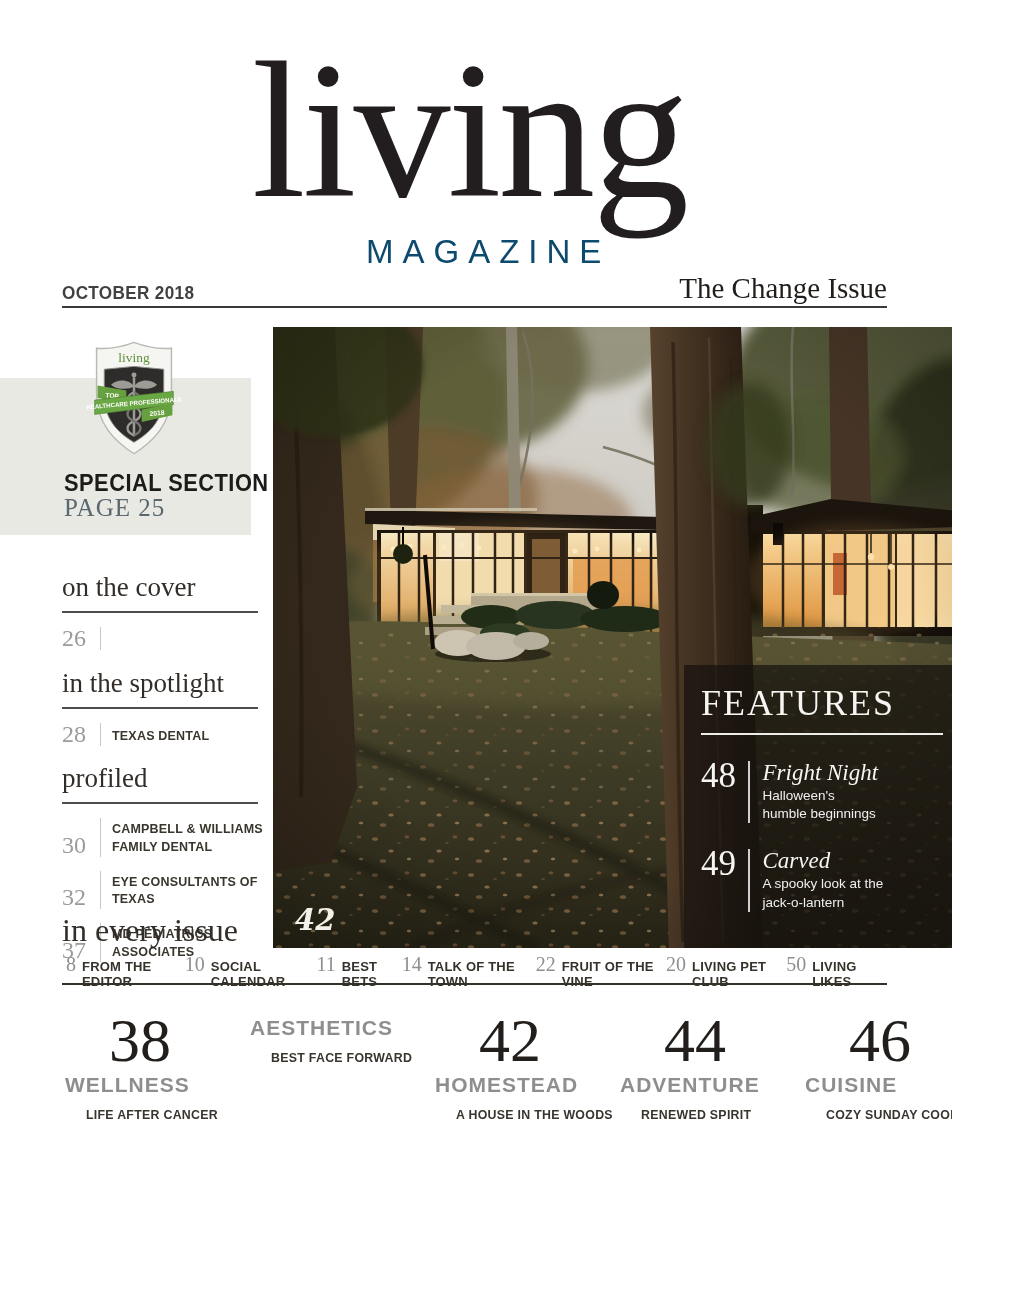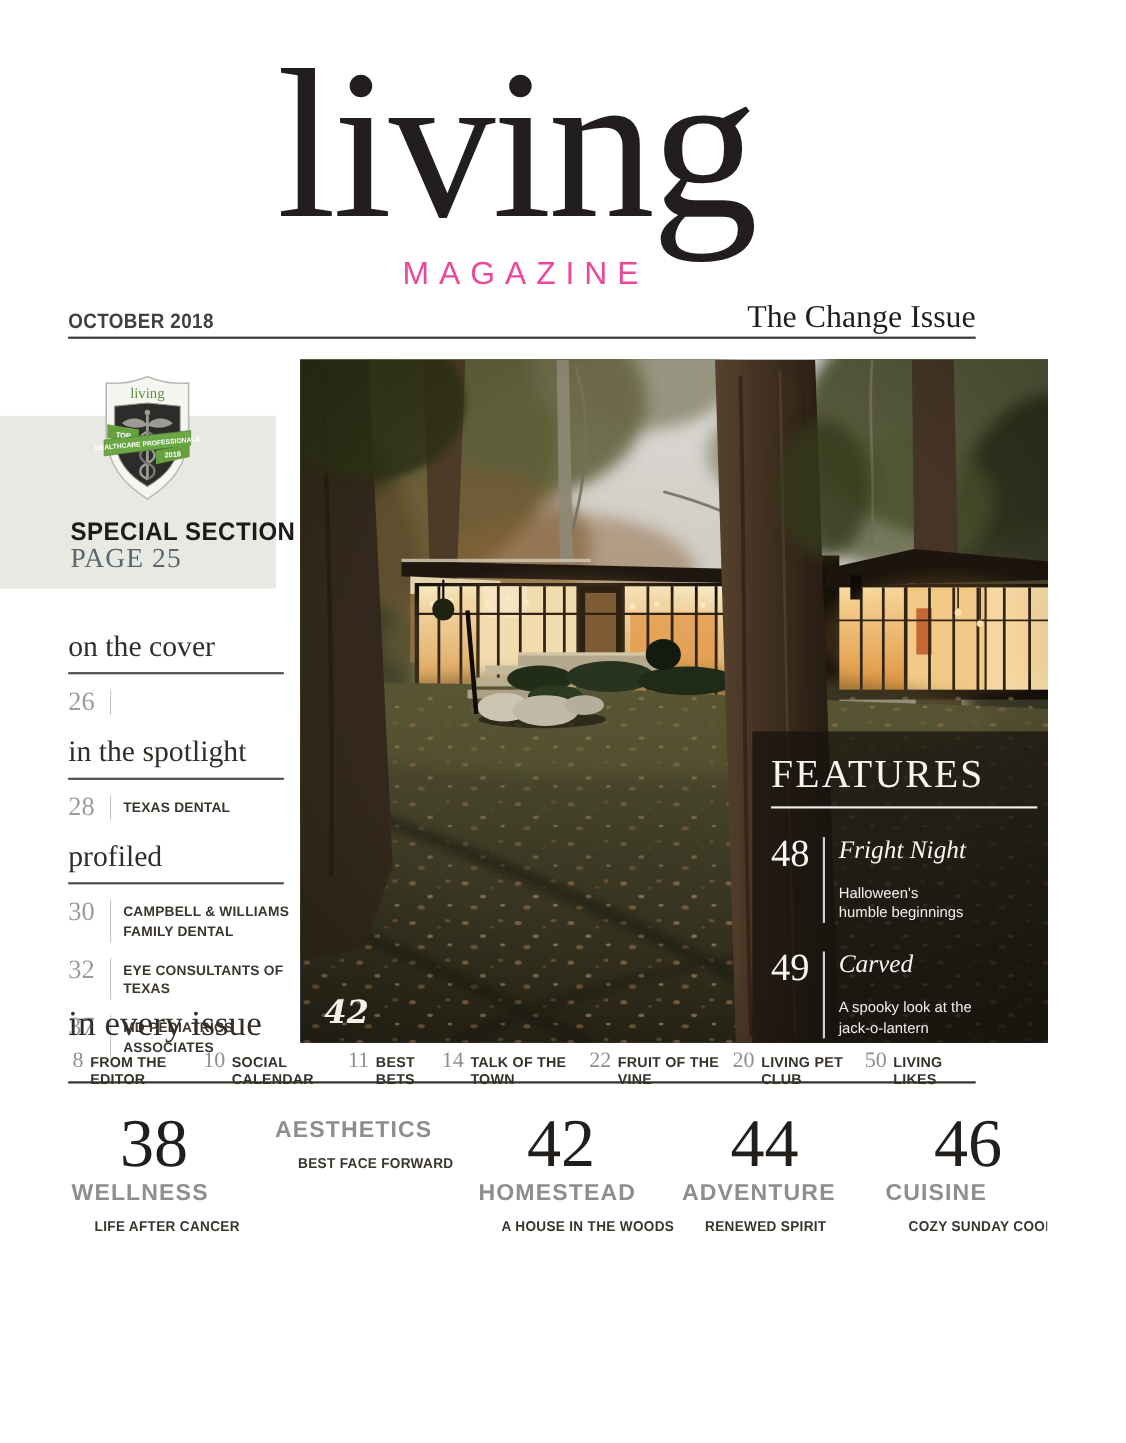--- a/index.html
+++ b/index.html
@@ -3,40 +3,40 @@
 <meta charset="utf-8">
 <style>
   * { margin:0; padding:0; box-sizing:border-box; }
   body { background:#ffffff; font-family:"Liberation Sans", sans-serif; }
   .page { position:relative; width:952px; height:1312px; background:#ffffff; overflow:hidden; color:#231f20; }
 
   
   .logo-living { position:absolute; top:34px; left:0; right:14px; text-align:center;
     font-family:"Liberation Serif", serif; font-size:194px; line-height:1; letter-spacing:-3px; color:#221e1f; }
   .logo-magazine { position:absolute; top:233px; left:366px;
-    font-size:29px; font-weight:400; letter-spacing:9px; color:#ec4899; }
+    font-size:33px; font-weight:400; letter-spacing:9px; color:#0c4a6e; }
   .issue-date { position:absolute; left:62px; top:282px; font-size:19px; font-weight:700;
     letter-spacing:.4px; color:#414141; transform:scaleX(.9); transform-origin:0 50%; }
   .top-rule { position:absolute; left:62px; right:65px; top:306px; height:2px; background:#3c3a37; }
   .change-issue { position:absolute; right:65px; top:272px; font-family:"Liberation Serif", serif;
     font-size:29px; color:#201d1b; }
 
   
   .special-band { position:absolute; left:0; top:378px; width:251px; height:157px; background:#e9e9e3; }
   .badge { position:absolute; left:86px; top:338px; width:96px; height:124px; }
   .special-title { position:absolute; left:64px; top:470px; font-size:23px; font-weight:700;
     letter-spacing:.5px; color:#1d1b18; transform:scaleX(.95); transform-origin:0 50%; }
   .special-page { position:absolute; left:64px; top:494px; font-family:"Liberation Serif", serif;
     font-size:25px; color:#5a676e; letter-spacing:1px; }
 
   
   .sidebar { position:absolute; left:62px; top:572px; width:205px; }
   .toc-heading { font-family:"Liberation Serif", serif; font-size:27px; color:#322d28; line-height:1.15; }
   .toc-rule { width:196px; height:2px; background:#4f4d4a; margin-top:8px; }
-  .toc-item { display:flex; align-items:flex-start; margin-top:13px; }
+  .toc-item { display:flex; align-items:flex-end; margin-top:13px; }
   .toc-num { width:32px; font-family:"Liberation Serif", serif; font-size:24px; line-height:1;
     color:#9b9b9b; flex:none; }
   .toc-div { width:1px; align-self:stretch; min-height:22px; background:#c7c7c5; margin:1px 11px 0 6px; flex:none; }
   .toc-title { font-size:12.5px; font-weight:700; color:#3a362e; line-height:1.42;
     letter-spacing:.2px; padding-top:4px; width:160px; }
   .gap-lg { margin-top:18px; } .gap-md { margin-top:17px; }
 
   
   .every-heading { position:absolute; left:62px; top:912px; font-family:"Liberation Serif", serif;
     font-size:32px; color:#322d28; }
@@ -58,21 +58,21 @@
   .features-panel { position:absolute; left:411px; top:338px; width:275px; height:283px;
     background:rgba(22,18,14,.72); padding:20px 16px 0 17px; }
   .features-heading { font-family:"Liberation Serif", serif; font-size:36px; letter-spacing:2px;
     color:#f7f5f1; line-height:1; }
   .features-rule { height:2px; background:#efede8; margin-top:12px; }
   .feature-item { display:flex; margin-top:24px; }
   .feature-num { font-family:"Liberation Serif", serif; font-size:35px; line-height:.95; color:#f7f5f1; flex:none; }
   .feature-div { width:1.5px; background:rgba(255,255,255,.8); align-self:stretch; margin:2px 13px 0 12px; flex:none; }
   .feature-title { font-family:"Liberation Serif", serif; font-style:italic; font-size:23px;
     color:#f7f5f1; line-height:1; padding-top:2px; }
-  .feature-desc { font-size:13.5px; color:rgba(255,255,255,.93); line-height:1.35; margin-top:19px; }
+  .feature-desc { font-size:13.5px; color:rgba(255,255,255,.93); line-height:1.35; margin-top:3px; }
 
   
   .departments { position:absolute; left:62px; top:1012px; right:50px; display:grid;
     grid-template-columns:185px 185px 185px 185px 1fr; padding-left:3px; }
   .dept-num { font-family:"Liberation Serif", serif; font-size:62px; line-height:.92; color:#221e1b;margin-left:44px; }
   .dept-cat { font-size:21px; font-weight:700; letter-spacing:1px; color:#8e8e8e; margin-top:4px; }
   .dept-sub { font-size:13px; font-weight:700; color:#39352e; letter-spacing:.3px;
     margin:10px 0 0 21px; transform:scaleX(.95); transform-origin:0 50%; white-space:nowrap; }
 
   

